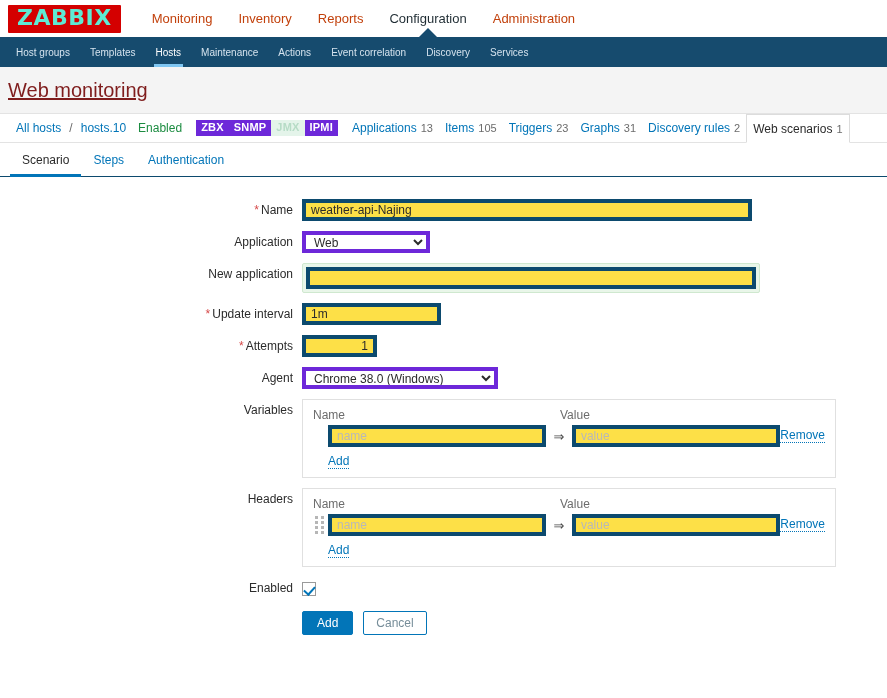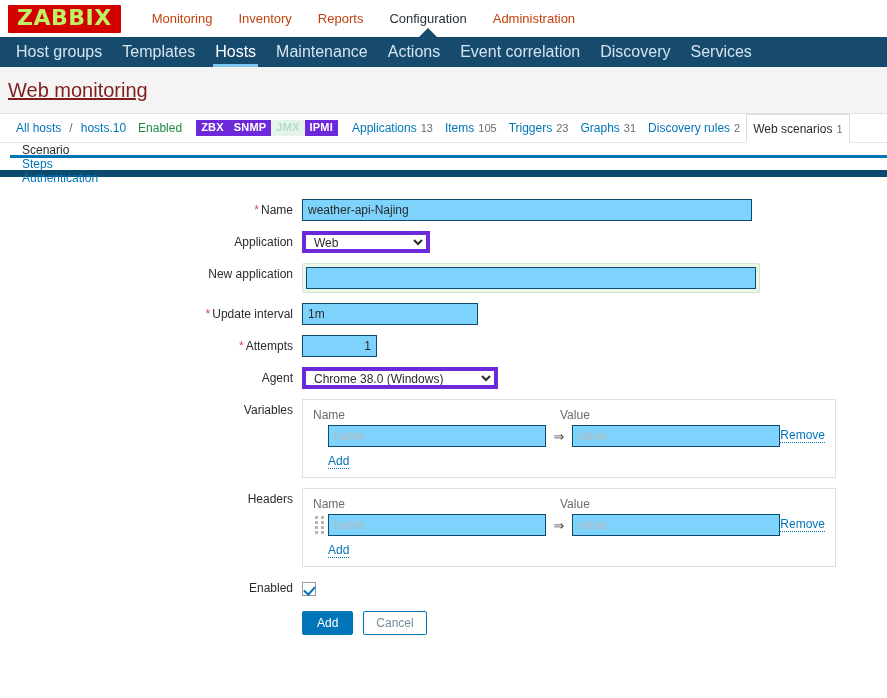--- a/index.html
+++ b/index.html
@@ -17,21 +17,21 @@
   #topnav {
     height: 37px;
     background: #ffffff;
     display: flex;
     align-items: center;
     padding-left: 8px;
     position: relative;
   }
   #logo {
     background: #d40000;
-    color: #bef264;
+    color: #5eead4;
     font-family: "DejaVu Sans", sans-serif;
     font-weight: bold;
     font-size: 22px;
     letter-spacing: 0.5px;
     padding: 1px 9px 3px 9px;
     line-height: 24px;
     margin-right: 18px;
     border-radius: 1px;
     user-select: none;
   }
@@ -58,21 +58,21 @@
   #nav-arrow {
     position: absolute;
     top: -9px;
     width: 0; height: 0;
     border-left: 9px solid transparent;
     border-right: 9px solid transparent;
     border-bottom: 9px solid #164b6e;
   }
   .subnav-item {
     color: #d5e3ee;
-    font-size: 16px;
+    font-size: 10px;
     padding: 0 10px;
     display: flex;
     align-items: center;
     cursor: pointer;
     position: relative;
     white-space: nowrap;
   }
   .subnav-item.active { color: #ffffff; }
   .subnav-item.active::after {
     content: "";
@@ -137,23 +137,22 @@
     letter-spacing: 0.2px;
   }
   .badge.off { background: #e4f4ea; color: #b6dcc6; }
 
   
   #formtabs {
     height: 34px;
     display: flex;
     align-items: stretch;
     padding-left: 10px;
-    border-bottom: 7px solid #0c4a6e;
-    background: #ffffff;
-    flex-direction: column;
+    border-bottom: 1px solid #0c4a6e;
+    background: #ffffff;
   }
   .ftab {
     display: flex; align-items: center;
     padding: 0 12px;
     font-size: 12px;
     color: #0275b8;
     cursor: pointer;
     position: relative;
   }
   .ftab.active { color: #2b2b2b; }
@@ -178,22 +177,22 @@
     color: #2b2b2b;
     line-height: 22px;
     flex: 0 0 302px;
   }
   .req { color: #d64949; margin-right: 2px; }
 
   input[type=text] {
     font-family: "Liberation Sans", sans-serif;
     font-size: 12px;
     color: #2b2b2b;
-    border: 1px solid #0c4a6e;
-    background: #7dd3fc;
+    border: 4px solid #0c4a6e;
+    background: #fde047;
     height: 22px;
     padding: 0 5px;
     outline: none;
   }
   input[type=text]::placeholder { color: #b8b8b8; }
   .focusgreen {
     display: inline-block;
     padding: 3px;
     border: 1px solid #cfe8cf;
     background: #e9f6e9;
@@ -203,21 +202,21 @@
     font-family: "Liberation Sans", sans-serif;
     font-size: 12px;
     color: #2b2b2b;
     border: 4px solid #6d28d9;
     background: #ffffff;
     height: 22px;
     padding: 0 2px 0 4px;
     outline: none;
   }
   .w450 { width: 450px; }
-  .w150 { width: 176px; }
+  .w150 { width: 139px; }
   .w75  { width: 75px; text-align: right; }
   .w128 { width: 128px; }
   .w196 { width: 196px; }
 
   
   .pairbox {
     border: 1px solid #e0e0e0;
     background: #ffffff;
     width: 534px;
     padding: 8px 10px 8px 10px;

